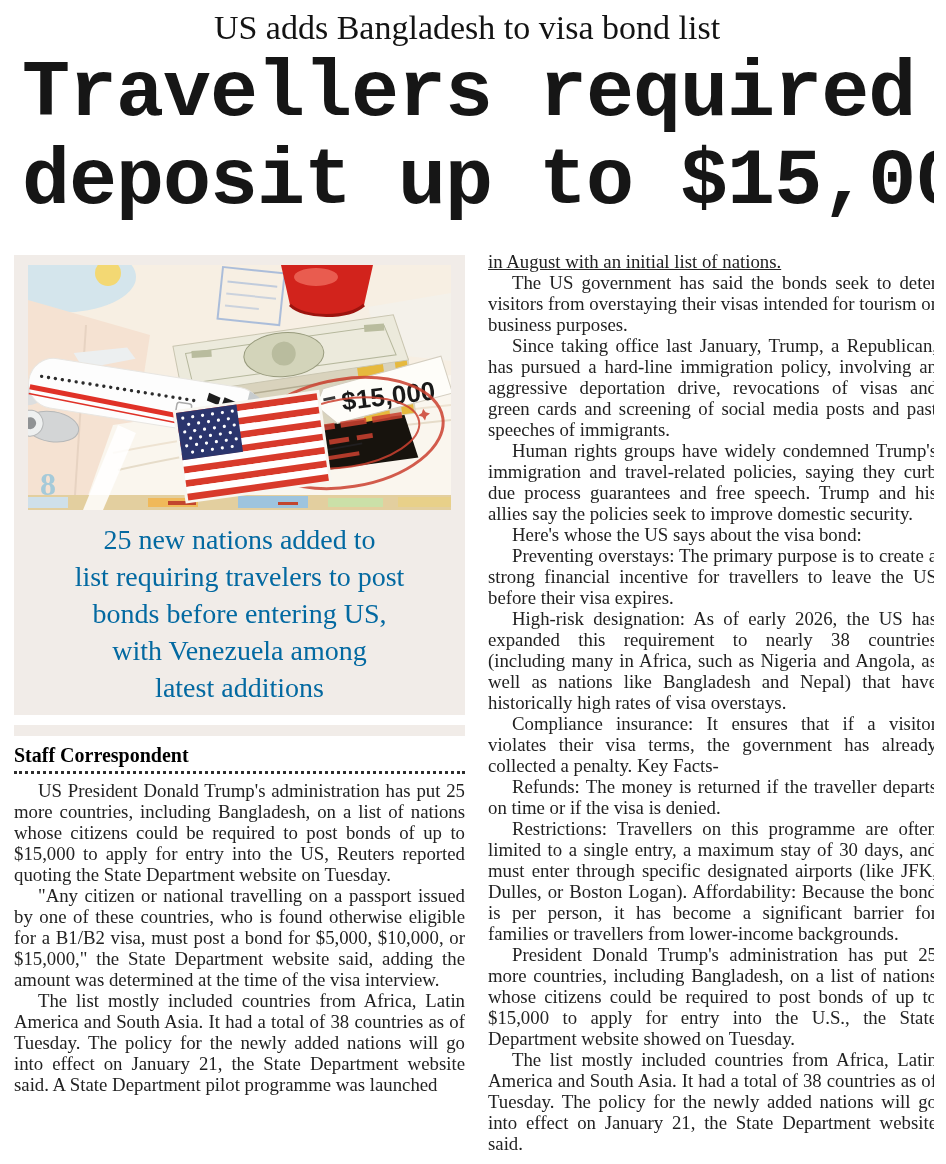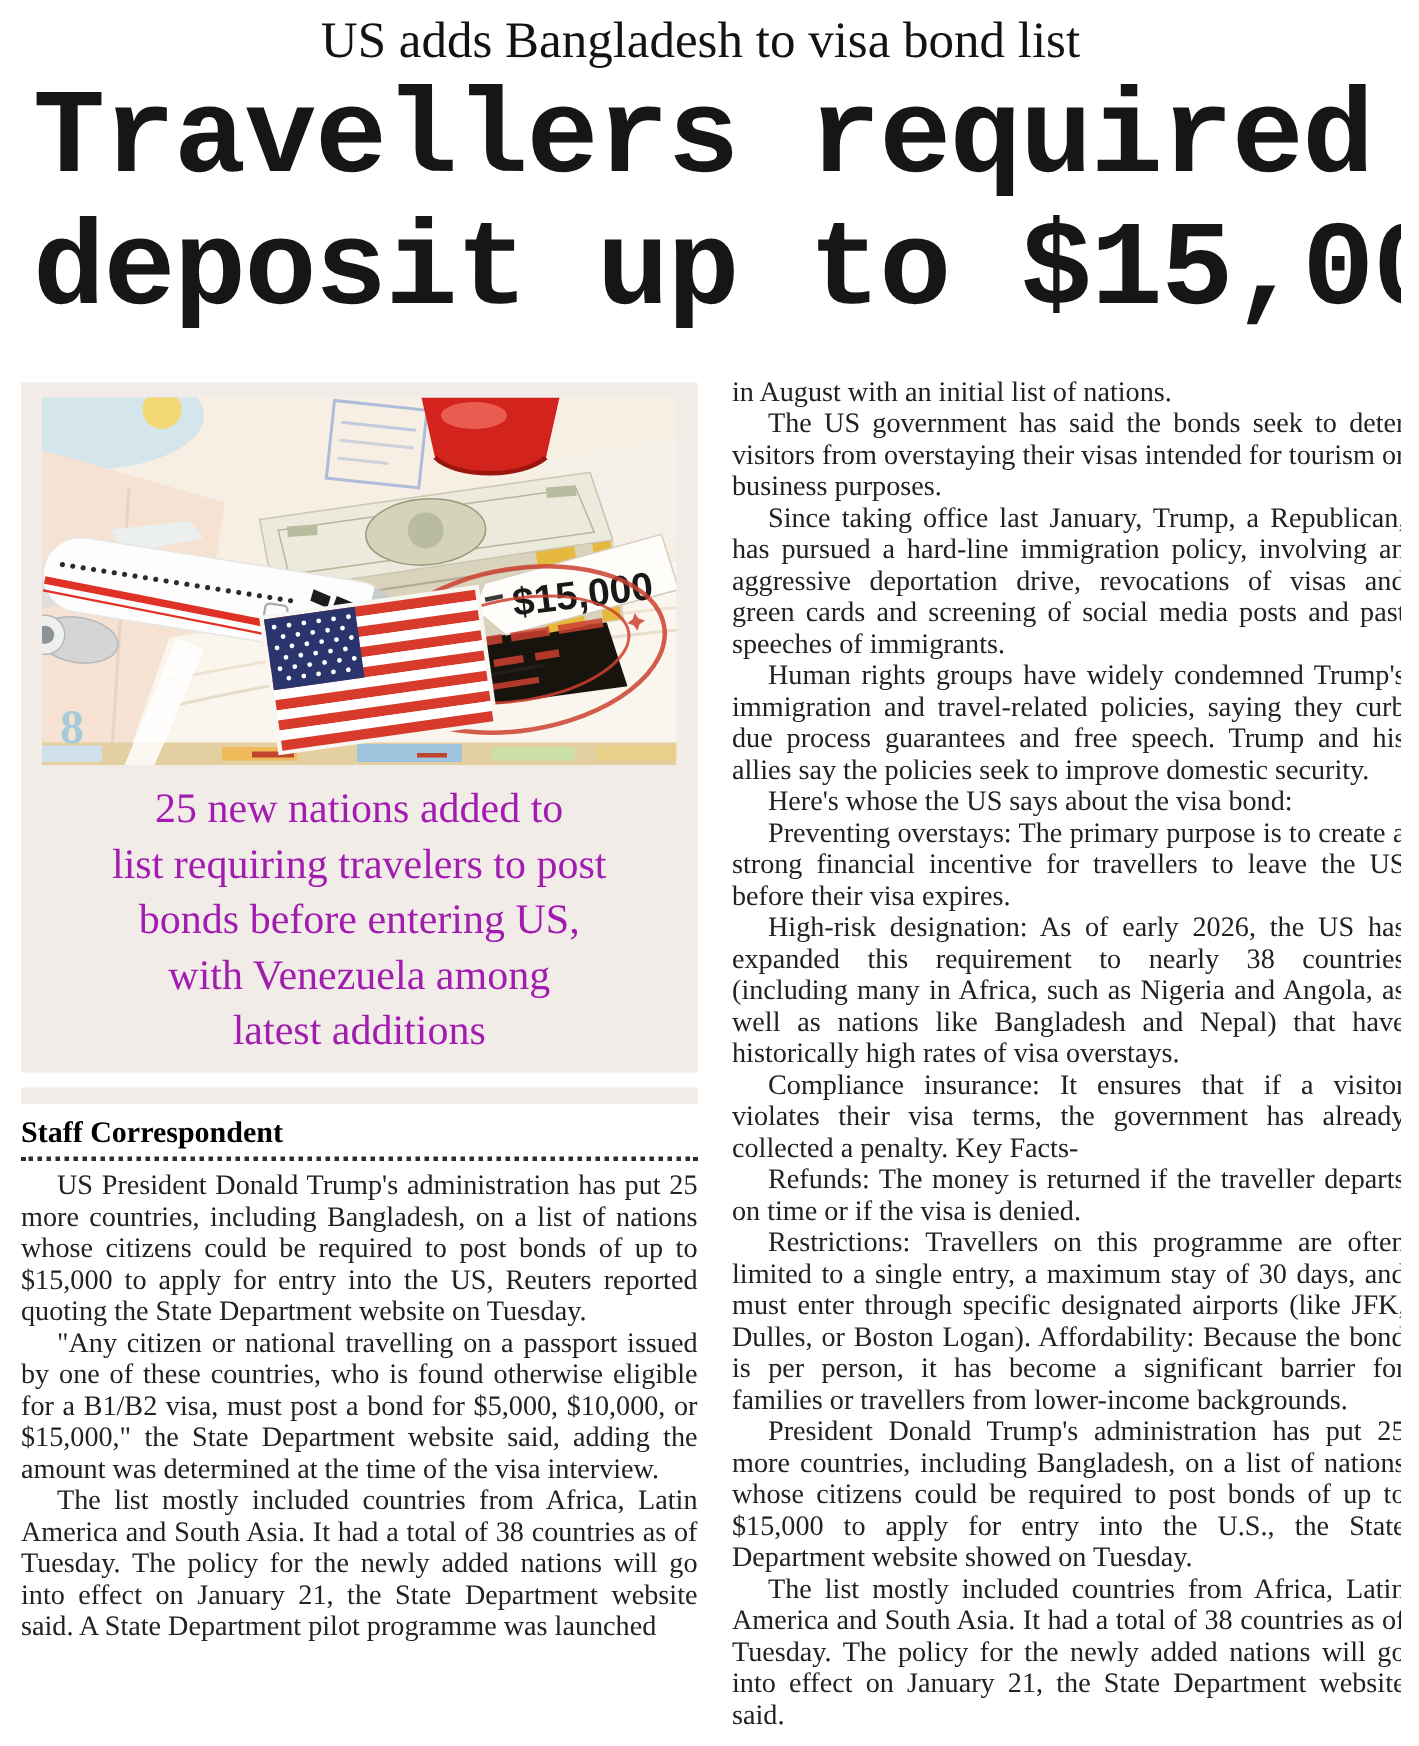--- a/index.html
+++ b/index.html
@@ -7,28 +7,28 @@
         font-family:"Liberation Serif", serif;color:#212121;}
   .kicker{position:absolute;top:8px;left:0;width:100%;text-align:center;
           font-size:34px;line-height:40px;color:#131313;}
   .headline{position:absolute;top:50px;left:22px;width:920px;font-weight:bold;
             font-size:80px;line-height:88px;letter-spacing:-1px;color:#161616;font-family:Liberation Mono, monospace;}
   .headline .hl-line{white-space:nowrap;}
   .left-col{position:absolute;left:14px;top:255px;width:451px;}
   .right-col{position:absolute;left:488px;top:251px;width:449px;}
   .feature-box{background:#f1ece8;padding:10px 14px 9px;}
   .photo-svg{display:block;width:423px;height:245px;}
-  .deck{padding:11px 0 0;text-align:center;font-size:28px;line-height:37px;color:#a21caf;}
+  .deck{padding:11px 0 0;text-align:center;font-size:28px;line-height:37px;color:#0369a1;}
   .deck div{white-space:nowrap;}
   .strip{height:11px;background:#f1ece8;margin-top:10px;}
   .byline{margin-top:7px;font-size:20px;line-height:24px;font-weight:bold;color:#000000;}
   .dots{height:4px;border-bottom:3px dotted #2d2d2d;margin-bottom:6px;}
   .body-text p{margin:0;font-size:18.8px;line-height:21px;text-align:justify;
                text-indent:24px;color:#222;}
-  .body-text p.noindent{text-indent:0;}
+  .body-text p.noindent{text-indent:0;text-decoration:underline;}
   .continued{margin-top:-21px;text-align:right;font-weight:bold;font-size:19px;color:#111;}
 </style>
 </head>
 <body>
 
 <div class="page">
 
   <div class="kicker">US adds Bangladesh to visa bond list</div>
 
   <div class="headline">

